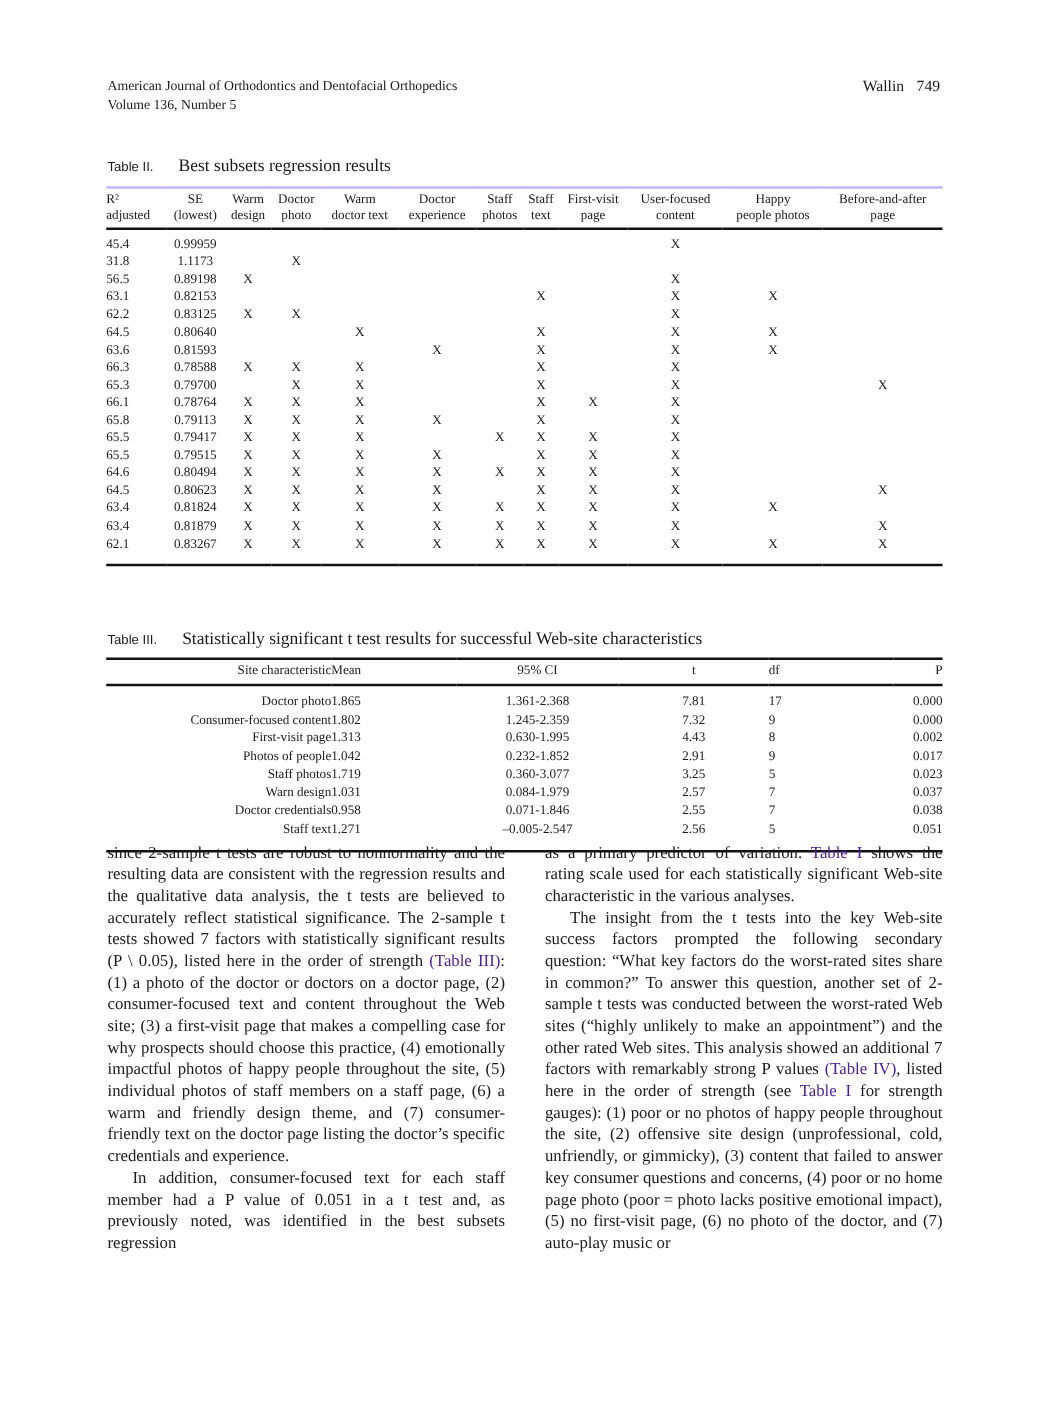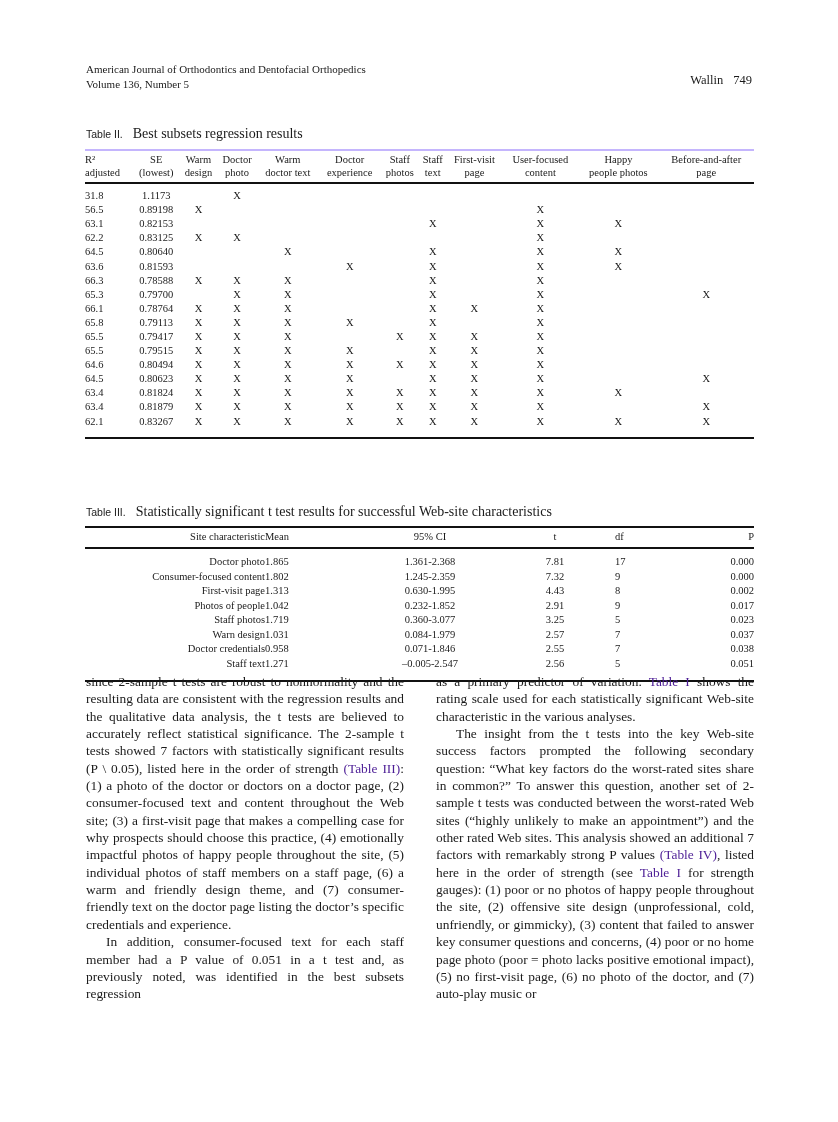--- a/index.html
+++ b/index.html
@@ -1,23 +1,23 @@
 <!DOCTYPE html>
 <html><head>
 <meta charset="utf-8">
 <style>
   html, body { margin: 0; padding: 0; background: #ffffff; }
   body { width: 838px; height: 1122px; position: relative; overflow: hidden; color: #1a1a1a; font-family: "Liberation Serif", "DejaVu Serif", serif; }
   .header { position: absolute; top: 62px; left: 86px; right: 86px; font-size: 11px; line-height: 15px; }
   .header .left { position: absolute; left: 0; top: 0; }
-  .header .right { position: absolute; right: 0; top: 0; font-size: 12.5px; margin-top: 11px; }
+  .header .right { position: absolute; right: 0; top: 0; font-size: 12.5px; }
   .header .right span + span { margin-left: 10px; }
 
   .tcap { position: absolute; left: 86px; font-size: 14px; }
-  .tcap .lab { font-family: "Liberation Sans", "DejaVu Sans", sans-serif; font-size: 10.5px; margin-right: 10px; }
+  .tcap .lab { font-family: "Liberation Sans", "DejaVu Sans", sans-serif; font-size: 10.5px; margin-right: 20px; }
 
   table { border-collapse: collapse; position: absolute; left: 85px; width: 669px; font-size: 10.5px; }
   .t2 { top: 149px; }
   .t2 thead th { font-weight: normal; line-height: 13px; padding: 2px 0 3px 0; vertical-align: top; text-align: center; }
   .t2 thead tr { border-top: 2px solid #c4b5fd; border-bottom: 2px solid #111; }
   .t2 tbody td { text-align: center; height: 14.1px; padding: 0; line-height: 14px; }
   .t2 tbody tr:first-child td { padding-top: 5px; }
   .t2 tbody tr:last-child td { padding-bottom: 8px; }
   .t2 tbody { border-bottom: 2px solid #111; }
   .t2 td.l, .t2 th.l { text-align: left; }
@@ -108,20 +108,34 @@
           <div>people photos</div>
         </th>
         <th>
           <div>Before-and-after</div>
           <div>page</div>
         </th>
       </tr>
   </thead>
   <tbody id="t2body">
       <tr>
+        <td class="l">45.4</td>
+        <td>0.99959</td>
+        <td></td>
+        <td></td>
+        <td></td>
+        <td></td>
+        <td></td>
+        <td></td>
+        <td></td>
+        <td>X</td>
+        <td></td>
+        <td></td>
+      </tr>
+      <tr>
         <td class="l">31.8</td>
         <td>1.1173</td>
         <td></td>
         <td>X</td>
         <td></td>
         <td></td>
         <td></td>
         <td></td>
         <td></td>
         <td></td>

